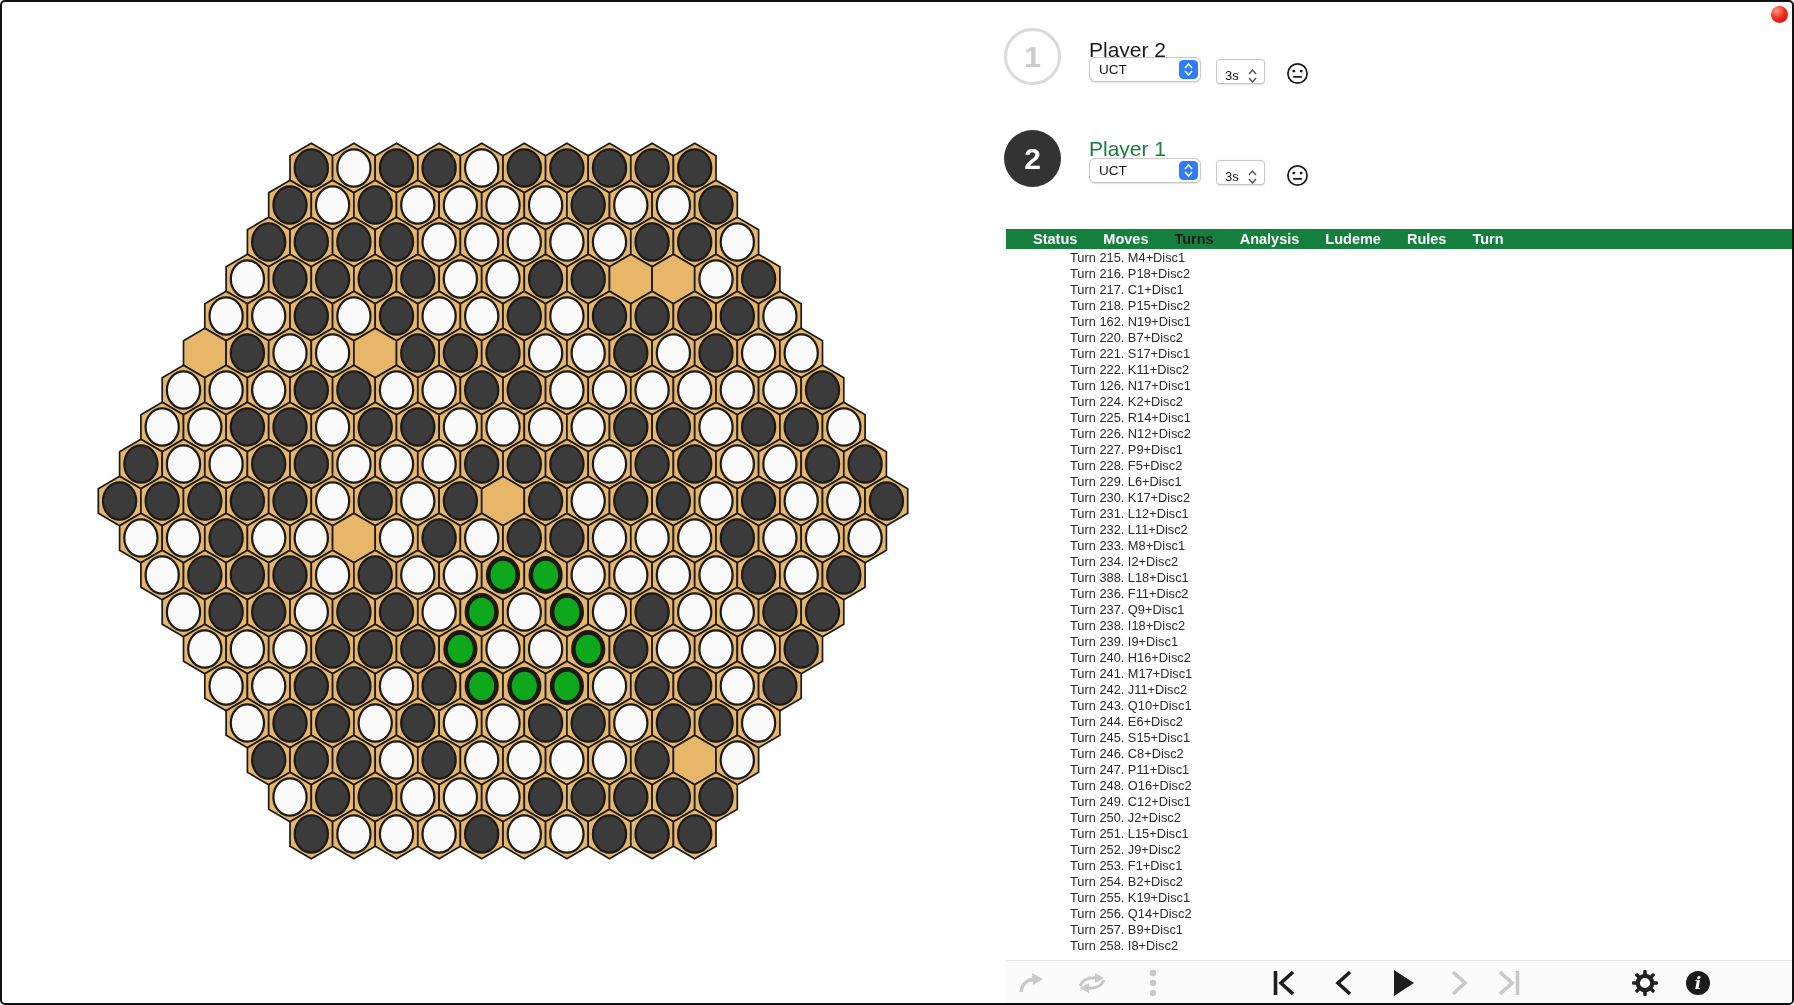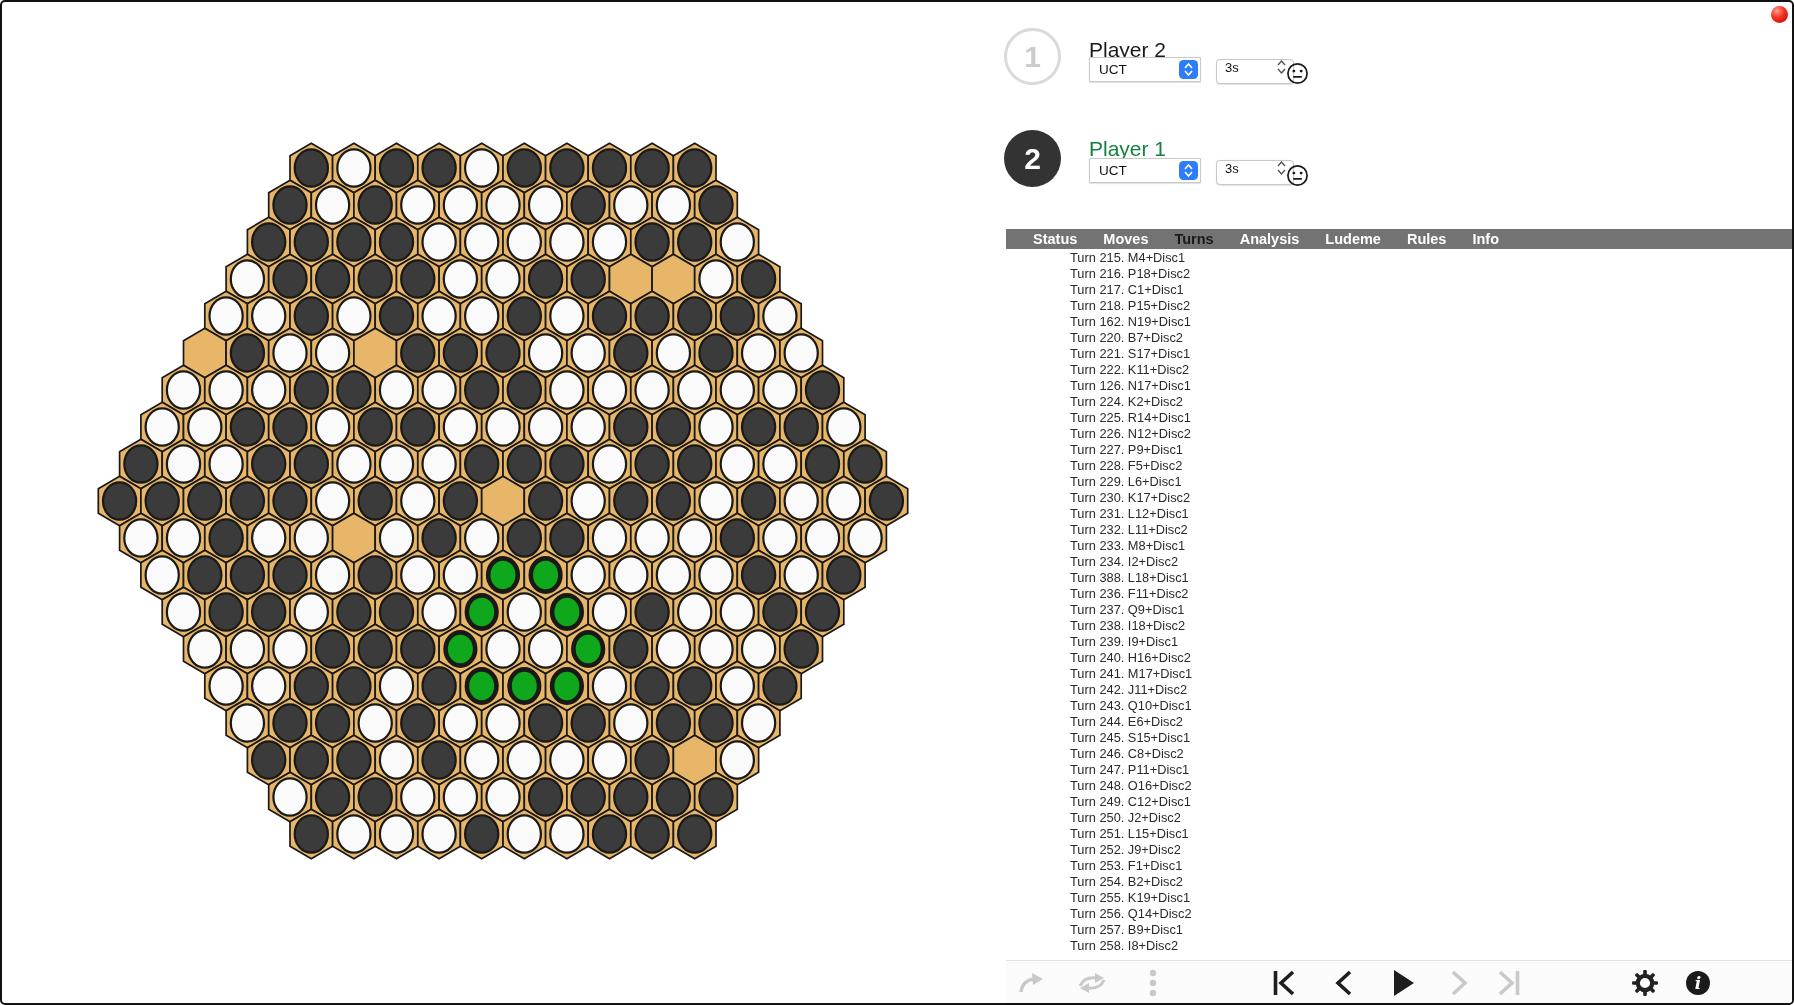--- a/index.html
+++ b/index.html
@@ -14,32 +14,32 @@
   #board-wrap{position:absolute;left:95px;top:140px;width:812px;height:728px;}
 
   
   .badge{position:absolute;width:57px;height:57px;border-radius:50%;box-sizing:border-box;
     display:flex;align-items:center;justify-content:center;font-size:30px;font-weight:bold;}
   .badge.outline{left:1002px;top:26px;background:#fff;border:3px solid #dadada;color:#cccccc;}
   .badge.filled{left:1002px;top:128px;background:#333333;color:#ffffff;}
   .pname{position:absolute;left:1087px;font-size:21px;font-weight:500;color:#1a1a1a;}
   .pname.red{color:#15803d;}
   .agent-select{position:absolute;left:1087px;width:112px;height:25px;background:#fff;border:1px solid #c8c8c8;
-    border-radius:1px;box-sizing:border-box;display:flex;align-items:center;box-shadow:0 0.5px 1px rgba(0,0,0,.12);}
+    border-radius:6px;box-sizing:border-box;display:flex;align-items:center;box-shadow:0 0.5px 1px rgba(0,0,0,.12);}
   .agent-select .val{flex:1;padding-left:9px;font-size:13.5px;color:#111;}
   .agent-select .stepper{width:19px;height:19px;margin-right:2px;border-radius:4.5px;background:#2e7cf6;
     display:flex;flex-direction:column;align-items:center;justify-content:center;gap:1px;}
-  .time-spin{position:absolute;left:1214px;width:78px;height:25px;background:#fff;border:1px solid #c8c8c8;
-    border-radius:4px;box-sizing:border-box;display:flex;align-items:flex-start;box-shadow:0 0.5px 1px rgba(0,0,0,.12);}
+  .time-spin{position:absolute;left:1214px;width:49px;height:25px;background:#fff;border:1px solid #c8c8c8;
+    border-radius:4px;box-sizing:border-box;display:flex;align-items:flex-end;box-shadow:0 0.5px 1px rgba(0,0,0,.12);}
   .time-spin .val{flex:1;padding-left:8px;font-size:13px;color:#111;}
   .time-spin .stepper{width:15px;display:flex;flex-direction:column;align-items:center;gap:2px;padding-right:4px;}
   .face{position:absolute;left:1284px;width:23px;height:23px;}
 
   
-  #tabbar{position:absolute;left:1004px;top:227px;right:0;height:20px;background:#737373;
+  #tabbar{position:absolute;left:1004px;top:227px;right:0;height:20px;background:#15803d;
     display:flex;align-items:center;padding-left:14px;gap:0;}
   .tab{font-size:14.5px;font-weight:bold;color:#ffffff;padding:0 13px;cursor:default;}
   .tab.active{color:#1a1a1a;}
 
   
   #turn-list{position:absolute;left:1068px;top:248px;width:420px;}
   .turn-item{height:16px;line-height:16px;font-size:12.8px;color:#2a2a2a;white-space:nowrap;}
 
   
   #toolbar{position:absolute;left:1004px;right:0;top:958px;height:43px;background:#fbfbfb;border-top:1px solid #e3e3e3;}
@@ -1197,21 +1197,21 @@
   </svg>
 
   <div id="tabbar">
 
   <div class="tab">Status</div>
       <div class="tab">Moves</div>
       <div class="tab active">Turns</div>
       <div class="tab">Analysis</div>
       <div class="tab">Ludeme</div>
       <div class="tab">Rules</div>
-      <div class="tab">Info</div>
+      <div class="tab">Turn</div>
     </div>
 
   <div id="turn-list">
 
   <div class="turn-item">Turn 215. M4+Disc1</div>
       <div class="turn-item">Turn 216. P18+Disc2</div>
       <div class="turn-item">Turn 217. C1+Disc1</div>
       <div class="turn-item">Turn 218. P15+Disc2</div>
       <div class="turn-item">Turn 162. N19+Disc1</div>
       <div class="turn-item">Turn 220. B7+Disc2</div>

